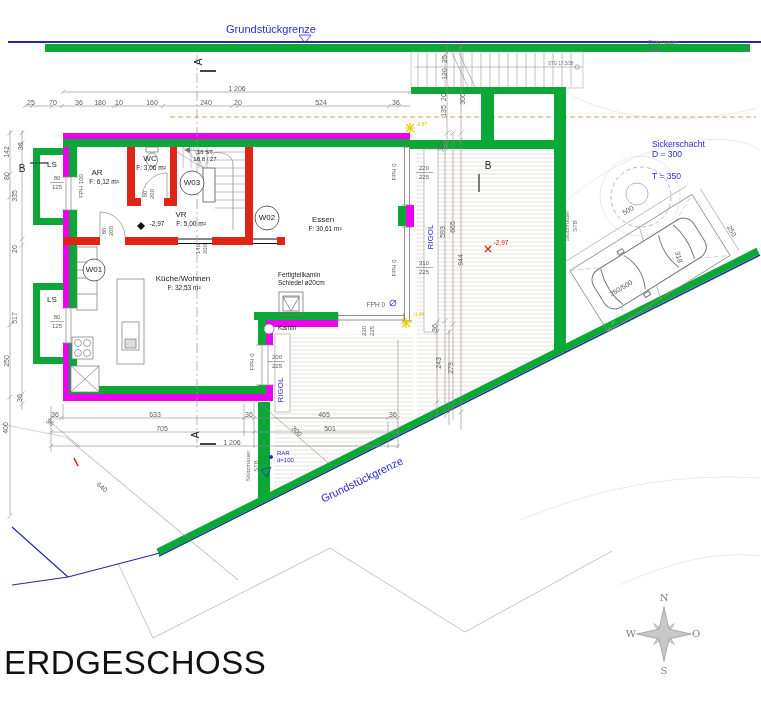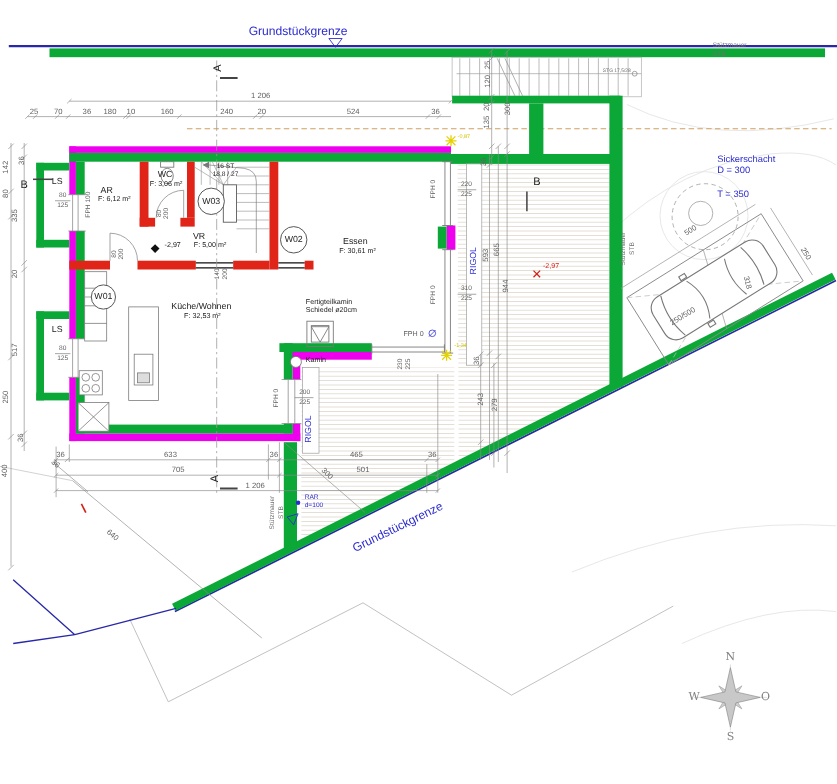--- a/index.html
+++ b/index.html
@@ -388,14 +388,15 @@
 <span class="lb rotm31" style="left:628px;top:210px">500</span>
 <span class="lb rot59" style="left:732px;top:231px">250</span>
 <span class="lb rot75" style="left:679px;top:257px">318</span>
 <span class="lb rotm31" style="left:621px;top:288px">250/500</span>
 
 <span class="lb s10 serif" style="left:664px;top:598px">N</span>
 <span class="lb s10 serif" style="left:696px;top:634px">O</span>
 <span class="lb s10 serif" style="left:664px;top:671px">S</span>
 <span class="lb s10 serif" style="left:631px;top:634px">W</span>
 
+<span class="lb la title" style="left:4px;top:646px">ERDGESCHOSS</span>
 
 </div>
 
 </body></html>

